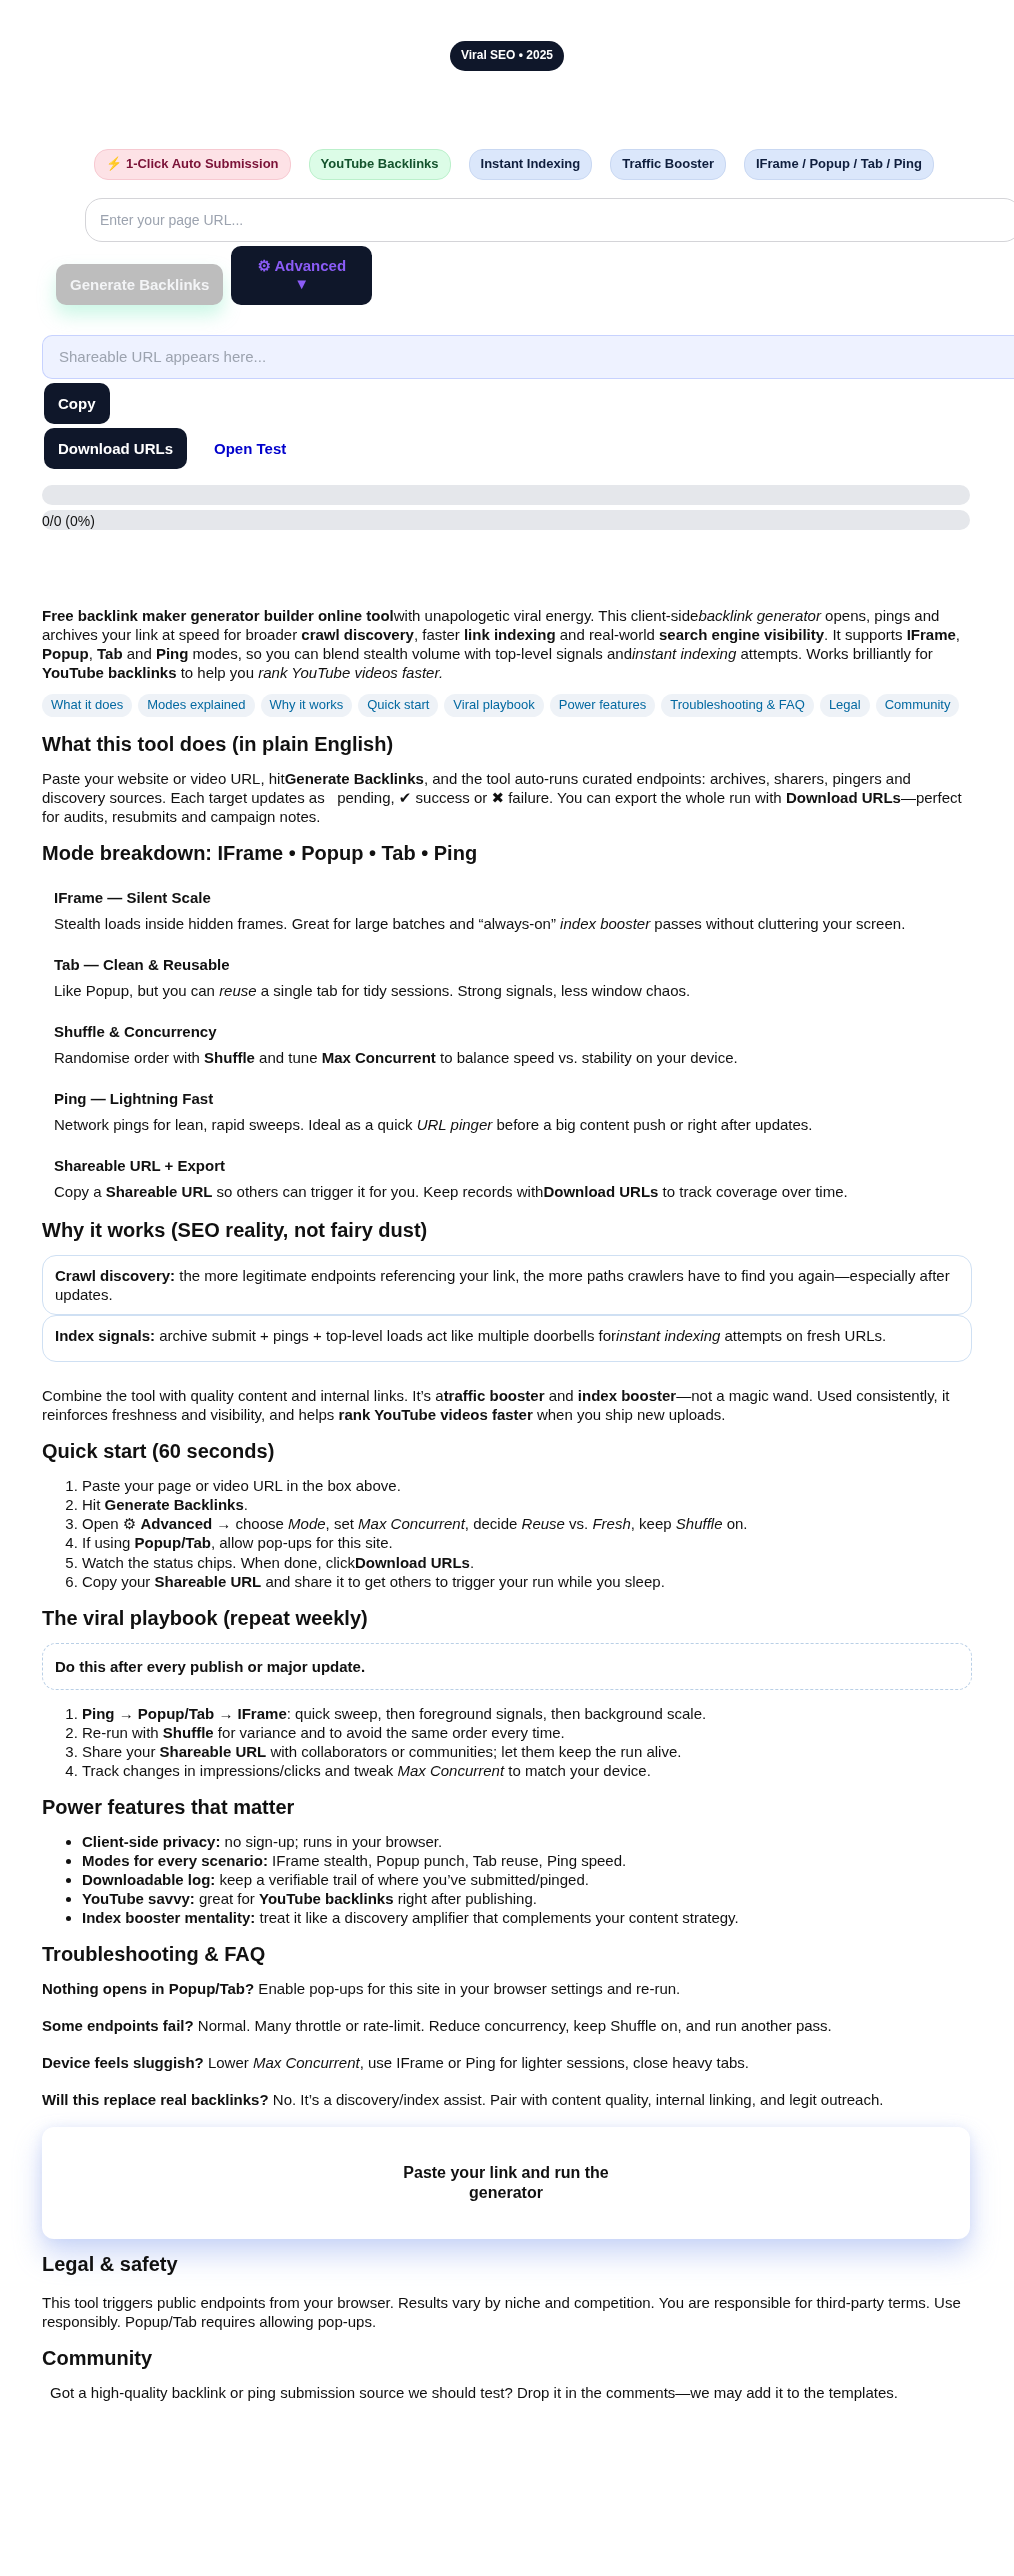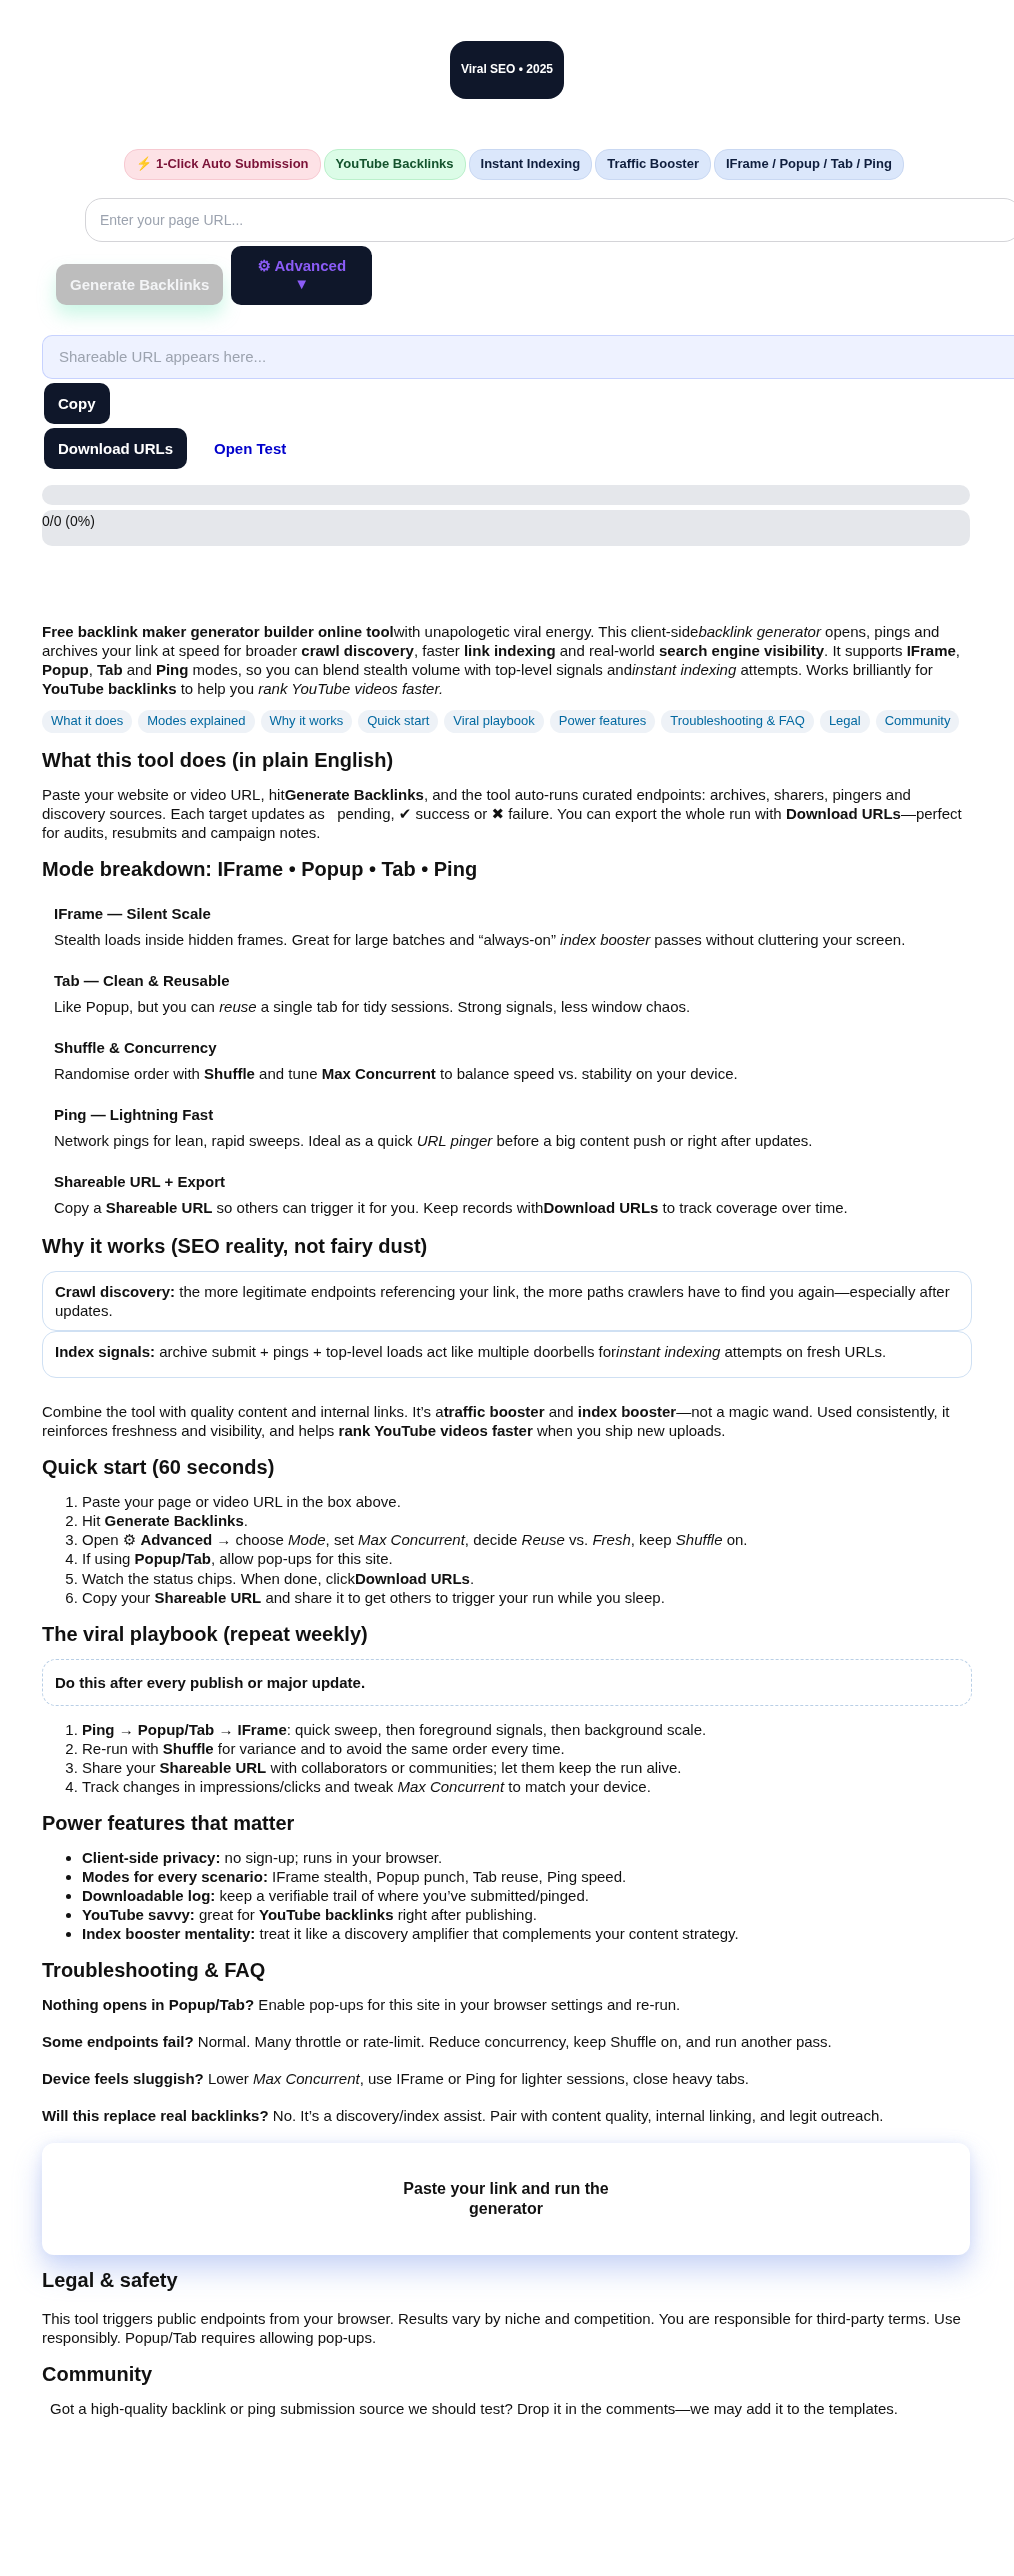--- a/index.html
+++ b/index.html
@@ -13,25 +13,25 @@
       line-height: 1.3;
       position: relative;
     }
     .badge-wrap { text-align: center; padding-top: 41px; height: 149px; }
     .top-badge {
       display: inline-block;
       background: #0f172a;
       color: #fff;
       font-weight: 700;
       font-size: 12px;
-      padding: 21px 11px;
+      padding: 7px 11px;
       border-radius: 16px;
     }
     .chips-row {
-      display: flex; justify-content: center; gap: 3px;
+      display: flex; justify-content: center; gap: 18px;
       margin-top: 0; padding-left: 14px;
     }
     .chip {
       font-weight: 700; font-size: 13px;
       padding: 6px 11px; border-radius: 14px;
       border: 1px solid #c9d8f2;
       background: #dbe7fb; color: #0f1e3d;
     }
     .chip.red { background: #fde2e6; border-color: #f7c9d1; color: #7a1237; }
     .chip.green { background: #dcfce7; border-color: #bbf0cb; color: #14532d; }
@@ -85,21 +85,21 @@
       height: 41px; padding: 0 14px;
       font-family: "Liberation Sans", sans-serif;
     }
     .copy-row { margin: 4px 0 0 44px; }
     .dl-row { margin: 4px 0 0 44px; display: flex; align-items: center; gap: 27px; }
     .open-link { color: #1a0dab; font-weight: 700; font-size: 15px; color: #0000cc; text-decoration: none; }
     .progress {
       margin: 16px 0 0 42px; width: 928px; height: 20px;
       background: #e5e7eb; border-radius: 10px;
     }
-    .progress-text-row { position: relative; margin: 5px 0 9px 42px; width: 928px; height: 36px; background: #e5e7eb; border-radius: 10px; }
+    .progress-text-row { position: relative; margin: 5px 0 9px 42px; width: 928px; height: 20px; background: #e5e7eb; border-radius: 10px; }
     .progress-text { position: absolute; left: 0; top: 2px; font-size: 14px; color: #111; }
     .content { padding: 0 42px; margin-top: 76px; width: 1014px; }
     .intro { font-size: 15px; line-height: 1.27; margin: 0; }
     .toc { display: flex; flex-wrap: wrap; gap: 6px 6px; margin-top: 12px; }
     .toc a {
       font-size: 13px; color: #0369a1; text-decoration: none;
       background: #eef2f7; border-radius: 12px;
       padding: 3px 9px;
     }
     h2 { font-size: 20px; font-weight: 700; margin: 14px 0 12px 0; }

